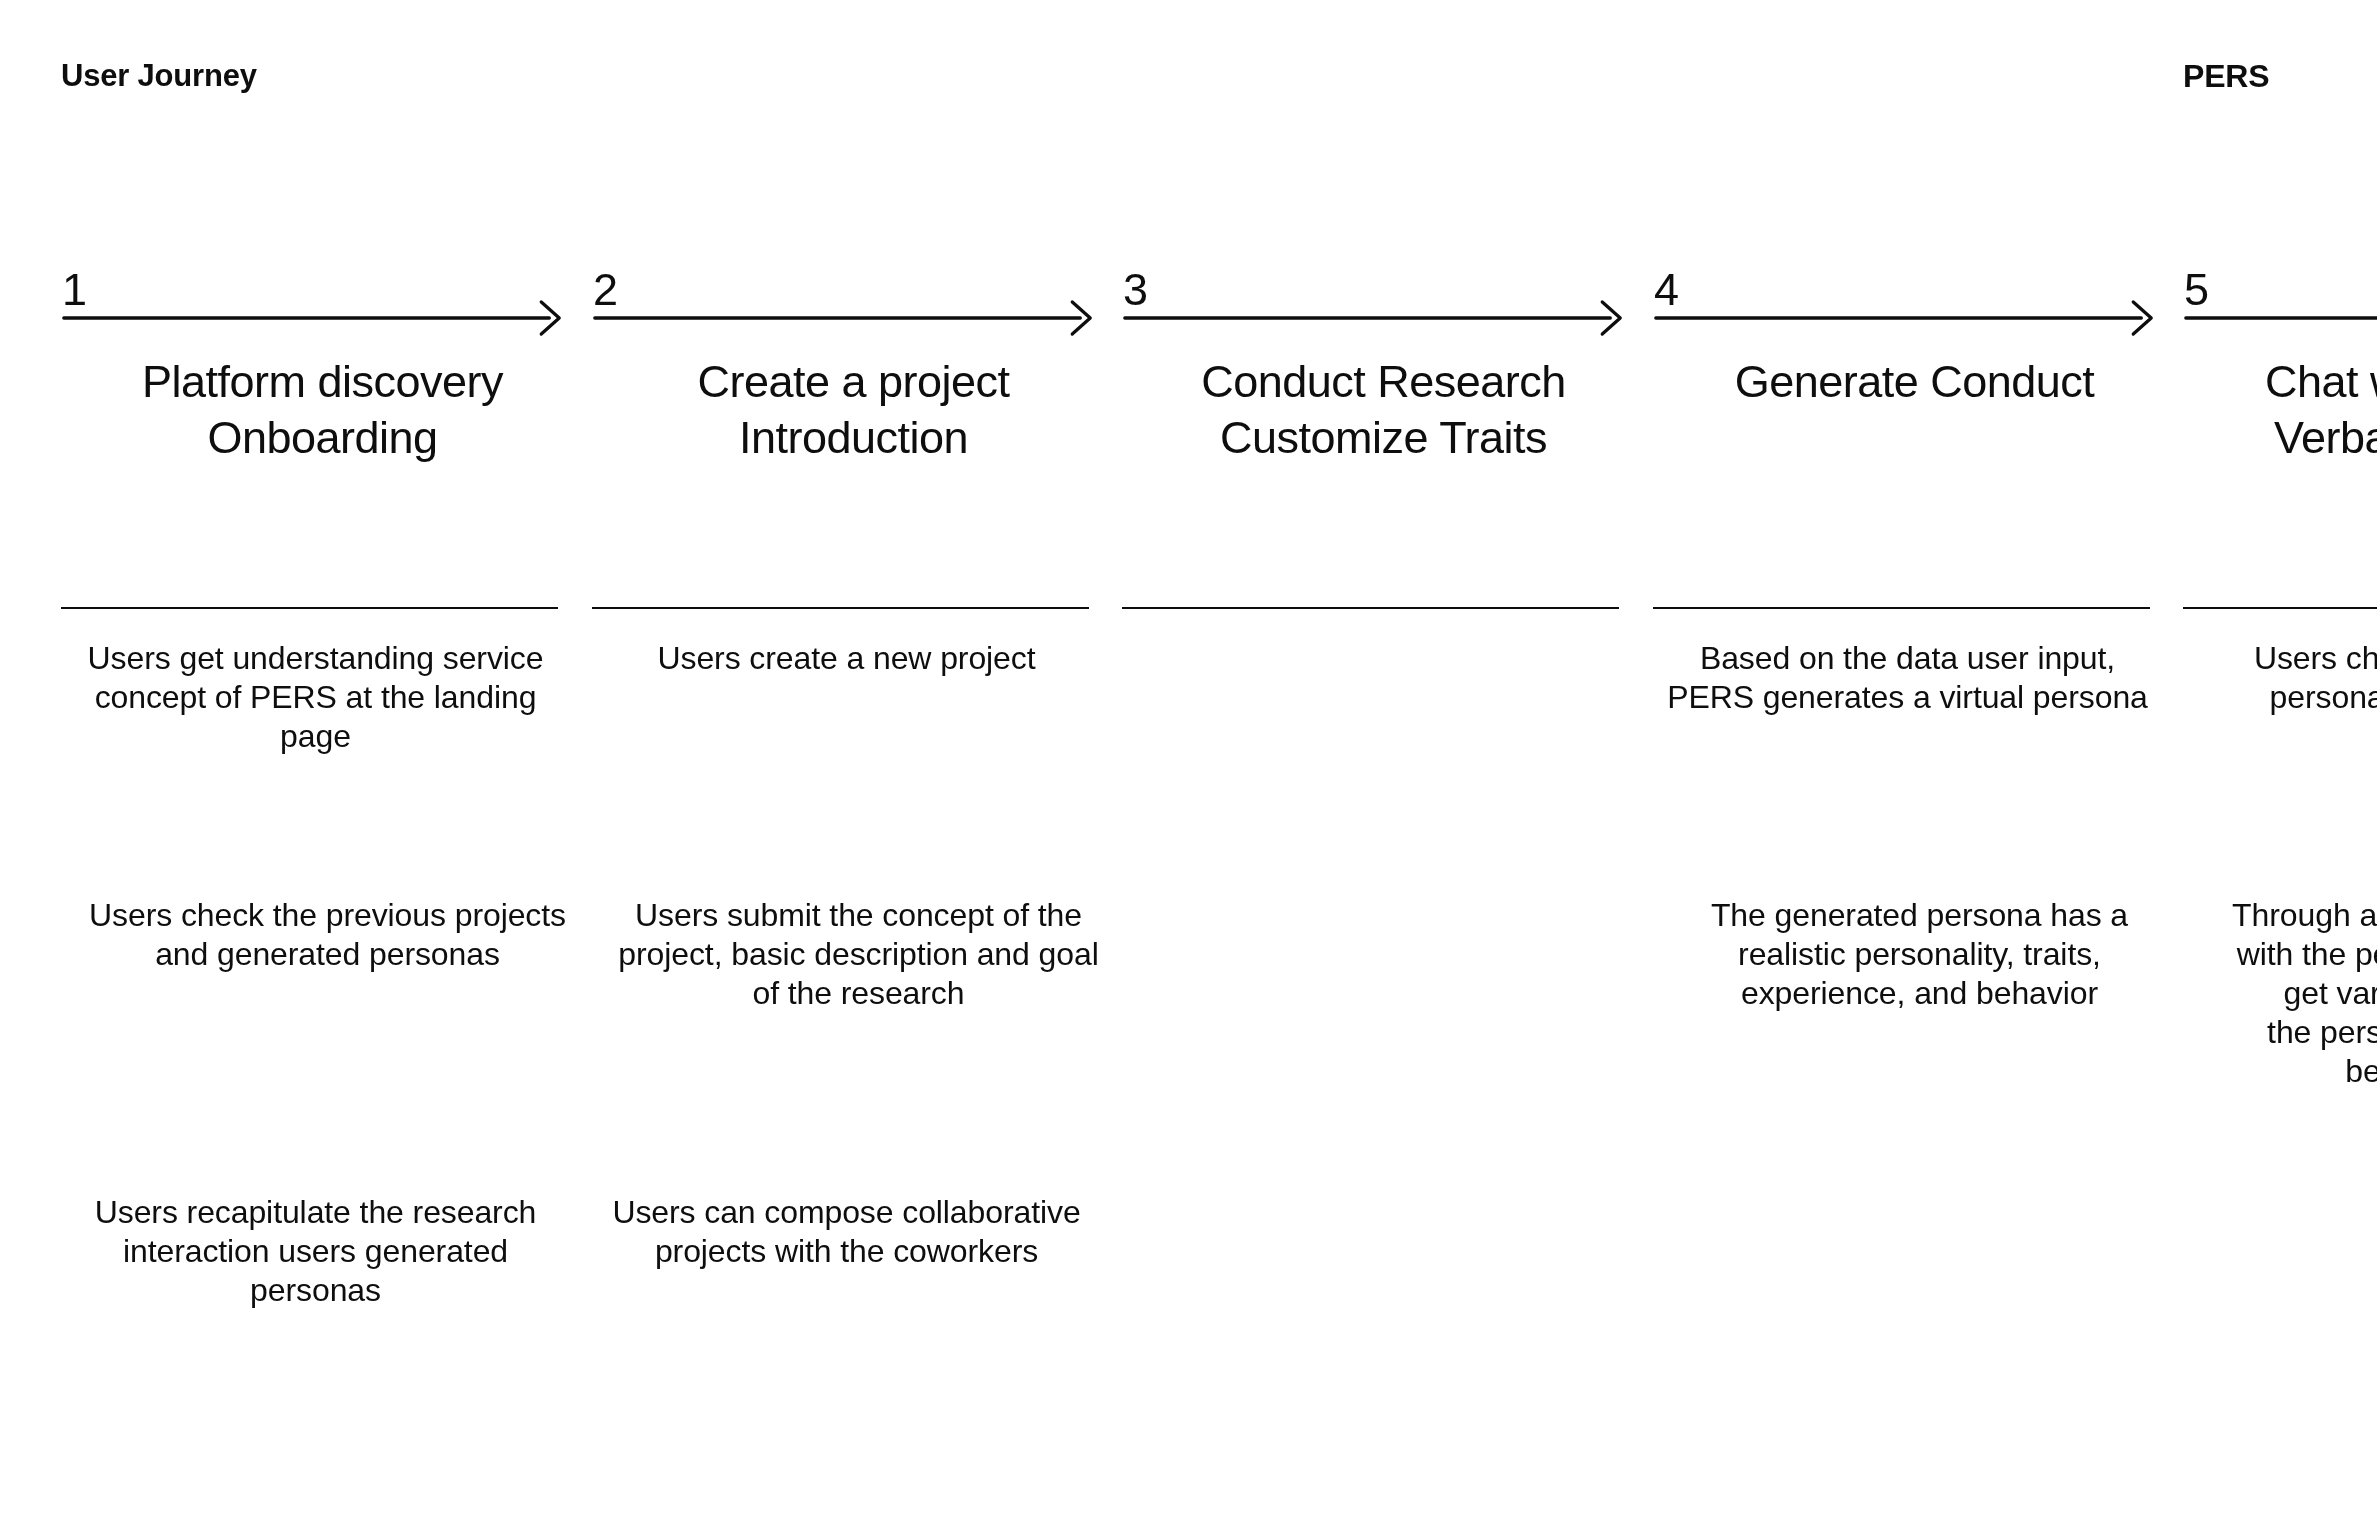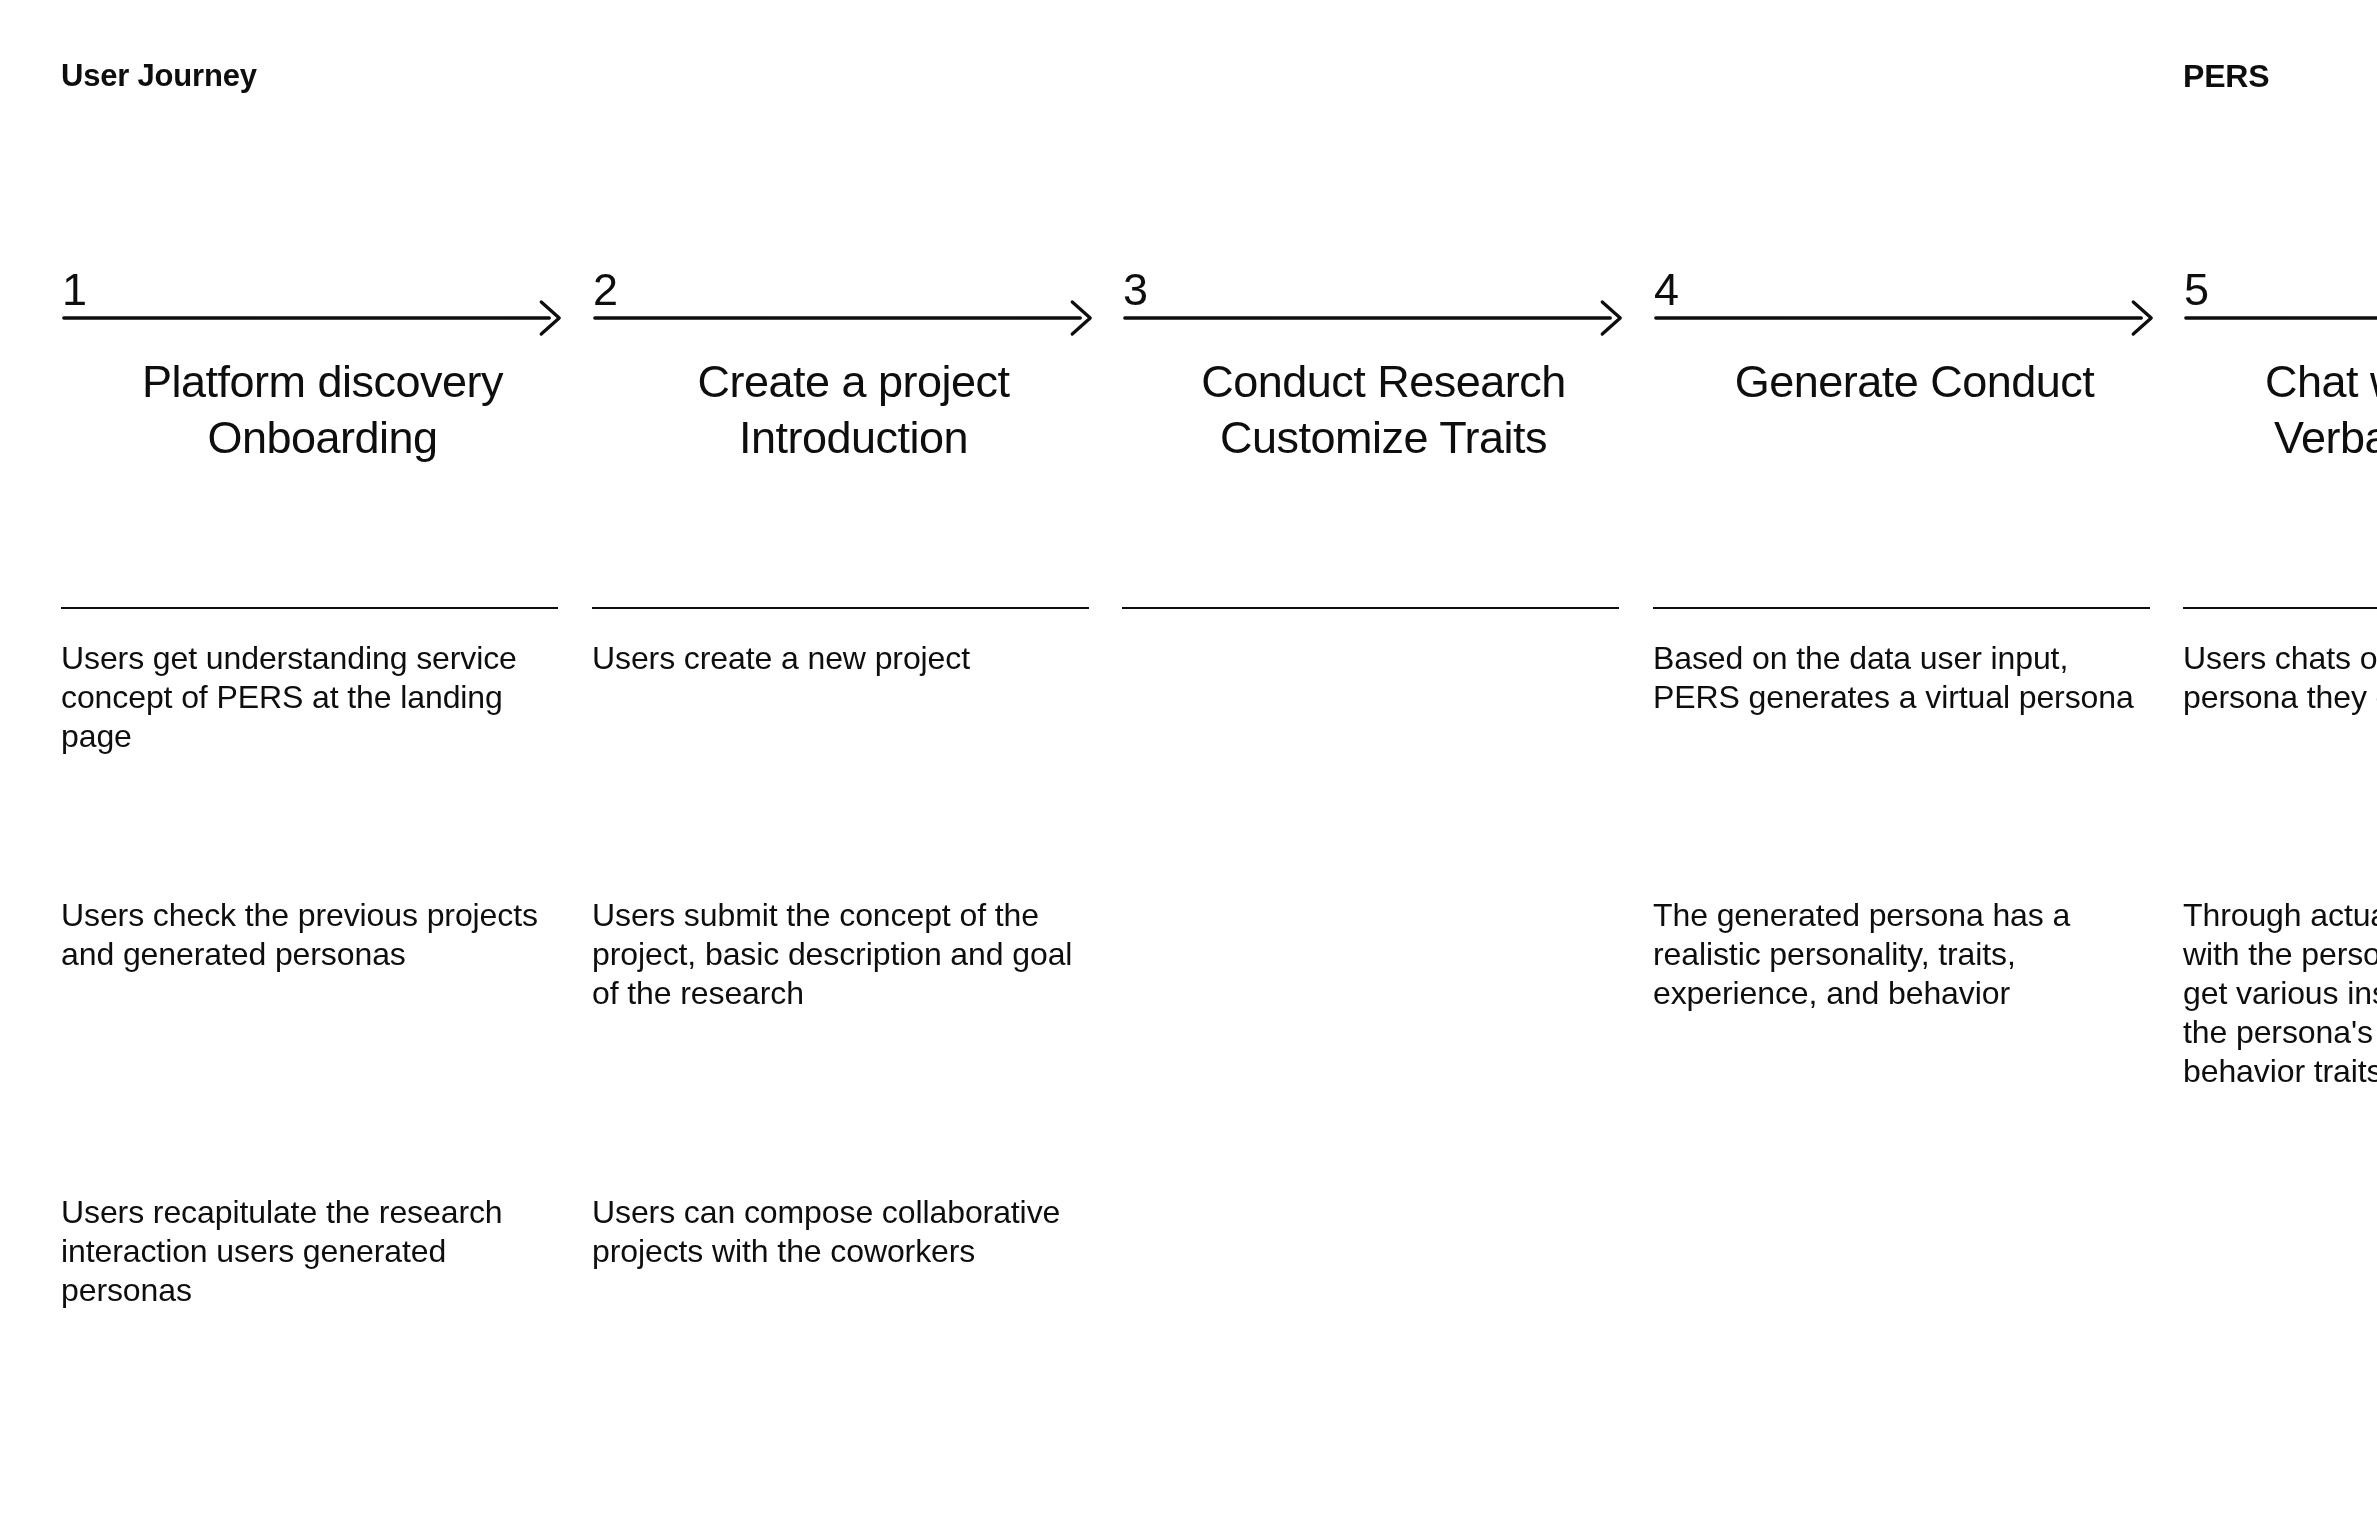--- a/index.html
+++ b/index.html
@@ -89,23 +89,24 @@
   .note {
     position: absolute;
     left: 0;
     margin: 0;
     font-size: 32px;
     font-weight: 400;
     line-height: 39px;
     letter-spacing: -0.1px;
     white-space: pre-line;
     width: 509px;
+    text-align: center;
   }
   .note-1 { top: 639px; }
-  .note-2 { top: 896px; }
+  .note-2 { top: 896px; margin-left: 12px; }
   .note-3 { top: 1193px; }
 </style>
 </head>
 <body>
 
 <div class="canvas">
 
   <div class="doc-title">User Journey</div>
   <div class="brand">PERS</div>
 

